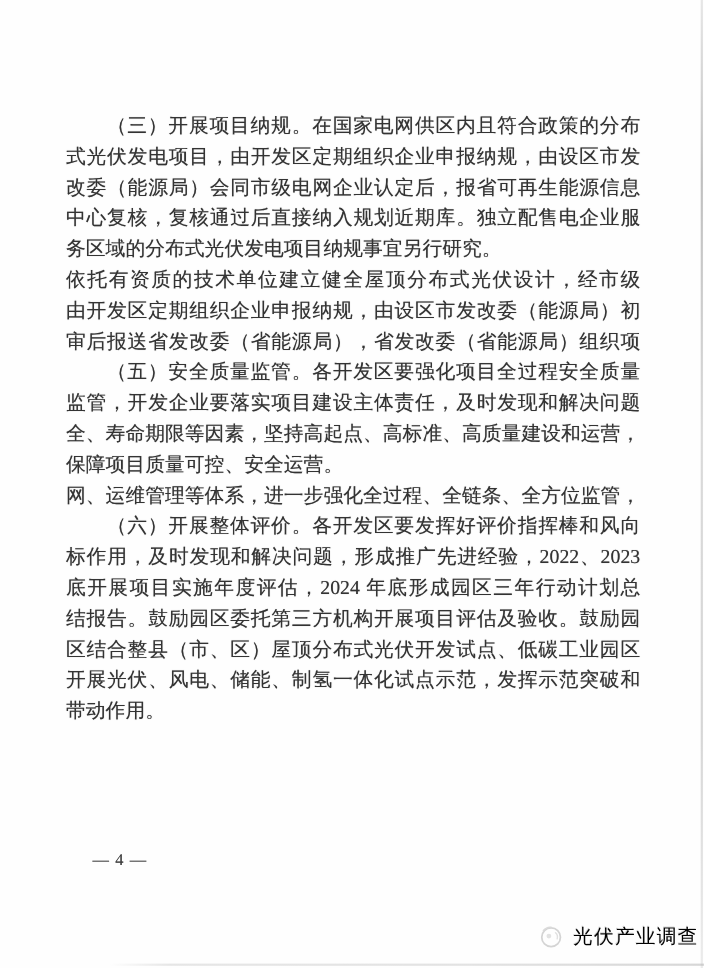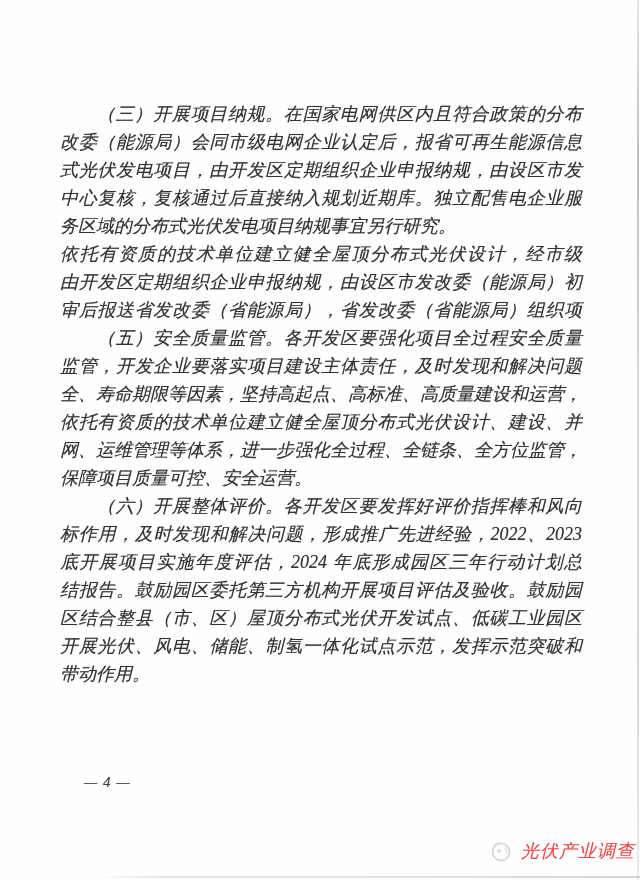--- a/index.html
+++ b/index.html
@@ -7,21 +7,20 @@
     padding: 0;
     background: #ffffff;
   }
   .page {
     position: relative;
     width: 640px;
     height: 880px;
     background: #fefefe;
     overflow: hidden;
     font-family: "Liberation Serif", "DejaVu Serif", serif;
-    font-style: italic;
   }
   
   .doc-body {
     position: absolute;
     left: 60px;
     top: 100px;
     width: 522px;
     color: #333333;
     font-size: 18px;
     text-shadow: 0 0 0.7px rgba(55,55,55,0.55);
@@ -60,21 +59,21 @@
     gap: 7px;
   }
   .watermark .logo {
     width: 26px;
     height: 26px;
     flex: 0 0 auto;
     opacity: 0.75;
   }
   .watermark .wm-label {
     font-size: 18px;
-    color: #ef4444;
+    color: #000000;
     letter-spacing: 1px;
     text-shadow: 0.5px 0.5px 0 #ffffff, -0.5px -0.5px 0 #d9d9d9;
     white-space: nowrap;
   }
   
   .scan-edge-right {
     position: absolute;
     top: 0;
     right: 1px;
     width: 2px;
@@ -101,37 +100,36 @@
 </style>
 </head>
 <body>
 
 <div class="page">
 
   <div class="doc-body">
 
   <div class="para">
         <div class="line first">（三）开展项目纳规。在国家电网供区内且符合政策的分布</div>
+        <div class="line">式光伏发电项目，由开发区定期组织企业申报纳规，由设区市发</div>
         <div class="line">改委（能源局）会同市级电网企业认定后，报省可再生能源信息</div>
-        <div class="line">式光伏发电项目，由开发区定期组织企业申报纳规，由设区市发</div>
         <div class="line">中心复核，复核通过后直接纳入规划近期库。独立配售电企业服</div>
         <div class="line last">务区域的分布式光伏发电项目纳规事宜另行研究。</div>
       </div>
       <div class="para">
         <div class="line">依托有资质的技术单位建立健全屋顶分布式光伏设计，经市级</div>
         <div class="line">由开发区定期组织企业申报纳规，由设区市发改委（能源局）初</div>
         <div class="line">审后报送省发改委（省能源局），省发改委（省能源局）组织项</div>
       </div>
       <div class="para">
         <div class="line first">（五）安全质量监管。各开发区要强化项目全过程安全质量</div>
         <div class="line">监管，开发企业要落实项目建设主体责任，及时发现和解决问题</div>
         <div class="line">全、寿命期限等因素，坚持高起点、高标准、高质量建设和运营，</div>
-        <div class="line">依托有资质的技术单位建立健全屋顶分布式光伏设计、建设、并</div>
+        <div class="line last">保障项目质量可控、安全运营。</div>
         <div class="line">网、运维管理等体系，进一步强化全过程、全链条、全方位监管，</div>
-        <div class="line last">保障项目质量可控、安全运营。</div>
       </div>
       <div class="para">
         <div class="line first">（六）开展整体评价。各开发区要发挥好评价指挥棒和风向</div>
         <div class="line">标作用，及时发现和解决问题，形成推广先进经验，2022、2023</div>
         <div class="line">底开展项目实施年度评估，2024 年底形成园区三年行动计划总</div>
         <div class="line">结报告。鼓励园区委托第三方机构开展项目评估及验收。鼓励园</div>
         <div class="line">区结合整县（市、区）屋顶分布式光伏开发试点、低碳工业园区</div>
         <div class="line">开展光伏、风电、储能、制氢一体化试点示范，发挥示范突破和</div>
         <div class="line last">带动作用。</div>
       </div>

